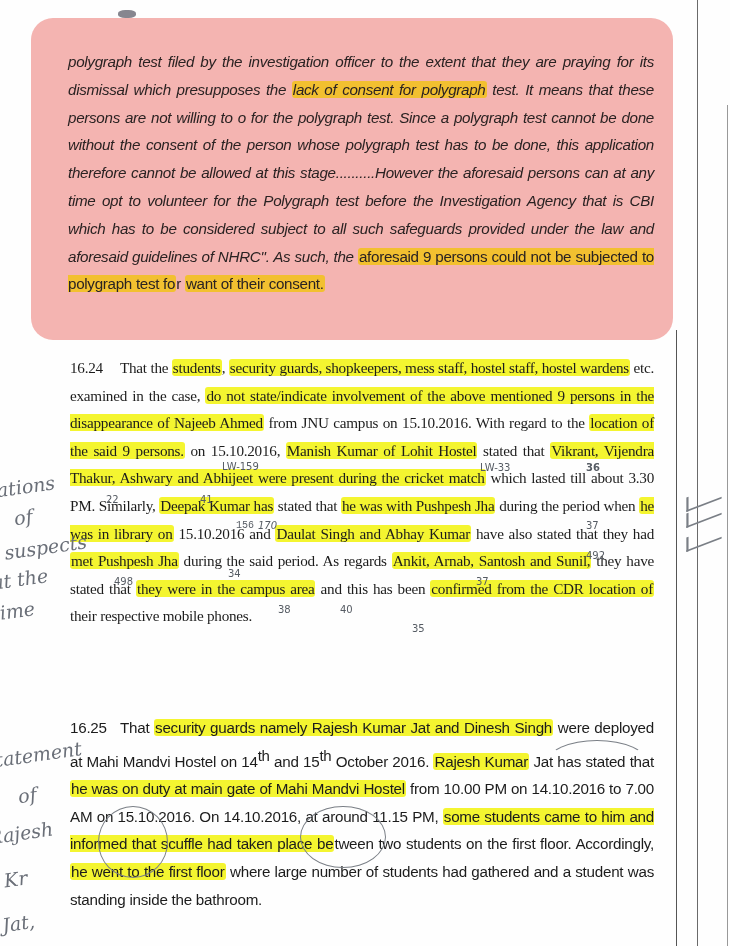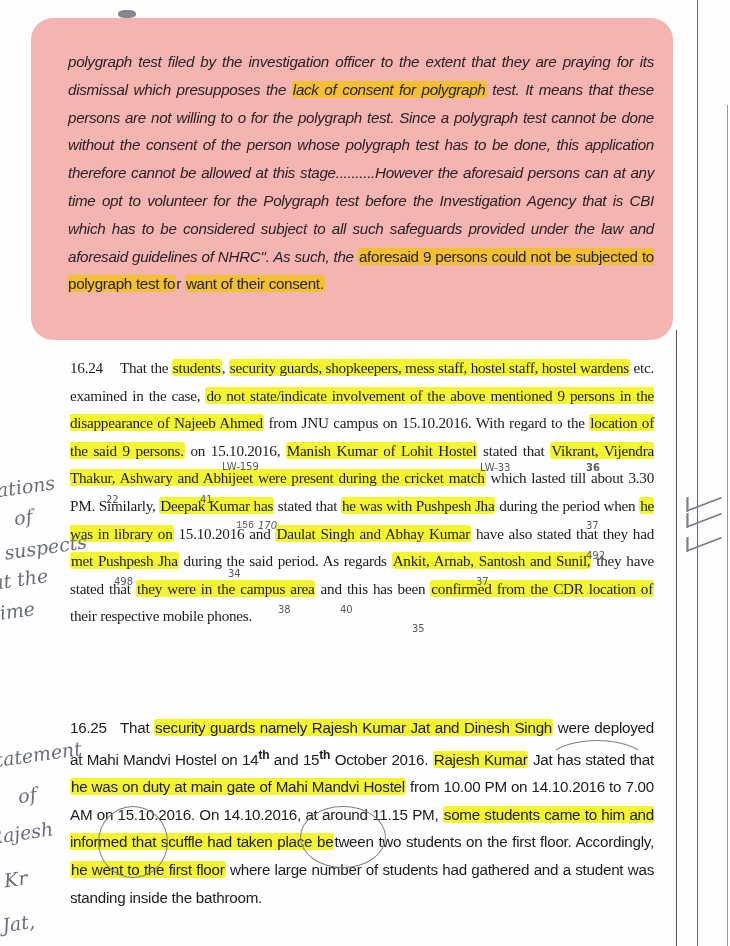--- a/index.html
+++ b/index.html
@@ -23,21 +23,21 @@
   .quote-text .tail { font-style: normal; }
   .para {
     position: absolute; left: 70px; width: 584px;
     font-size: 15.2px; line-height: 27.6px; text-align: justify; letter-spacing: -0.25px;
   }
   .p1 { top: 354px; font-family: Liberation Serif, serif; }
   .p2 { top: 714px; }
   .num { display: inline-block; width: 50px; }
   .hl-o { background: #f2c030; border-radius: 3px; padding: 0 1px; }
   .hl-y { background: #f4f530; border-radius: 3px; padding: 0 1px; }
-  sup { font-size: 12px; font-weight: bold; }
+  sup { font-size: 15px; }
   .hand {
     position: absolute; font-family: "DejaVu Serif", serif; font-style: italic;
     color: #6a6f78; font-size: 19px; transform: rotate(-8deg);
   }
   .note-sm {
     position: absolute; font-family: "DejaVu Sans", sans-serif; color: #555b63;
     font-size: 10px;
   }
   .tick { position: absolute; left: 688px; width: 30px; height: 14px;
     border-left: 2px solid #7a7f86; border-bottom: 2px solid #7a7f86; transform: skewX(-25deg) rotate(-25deg); }

